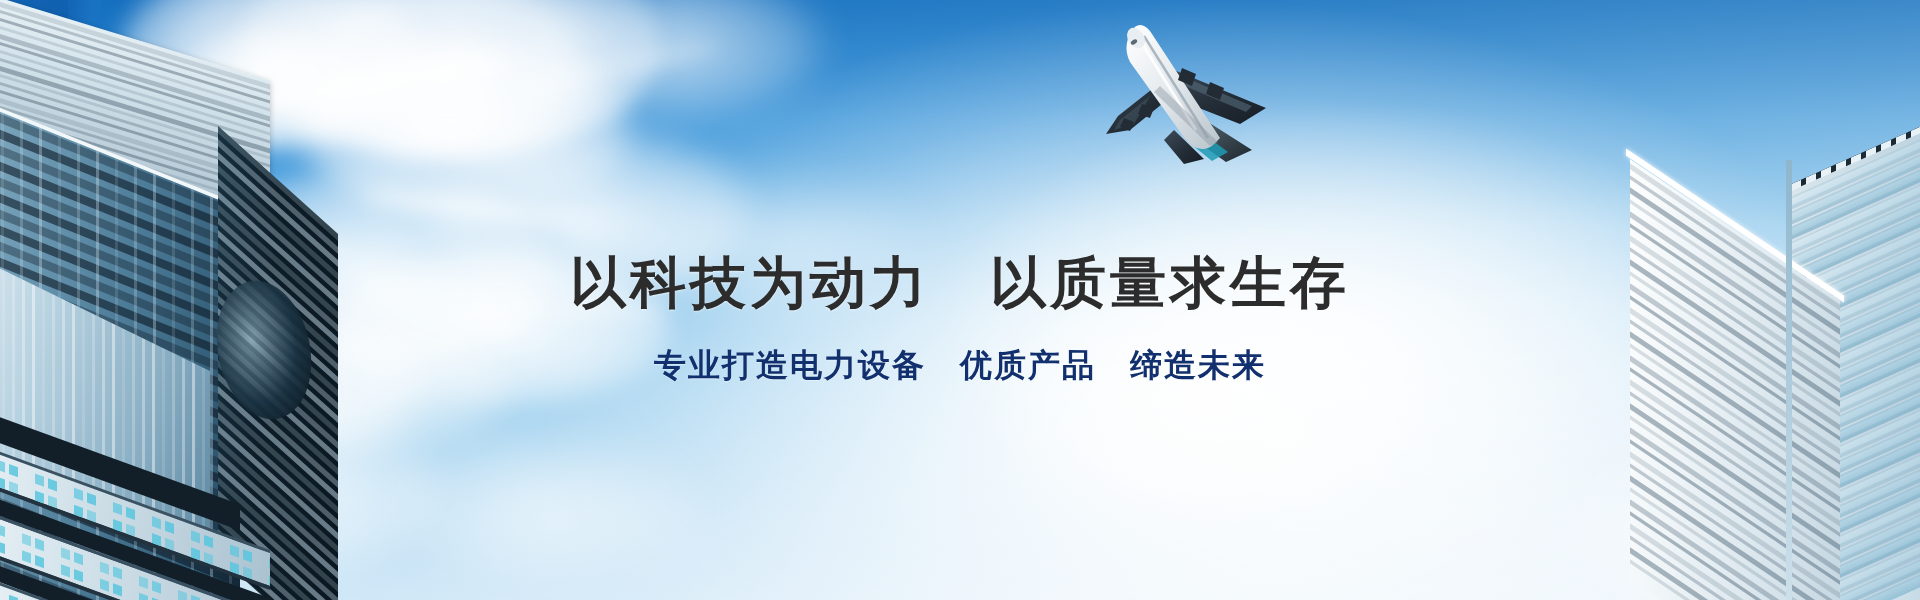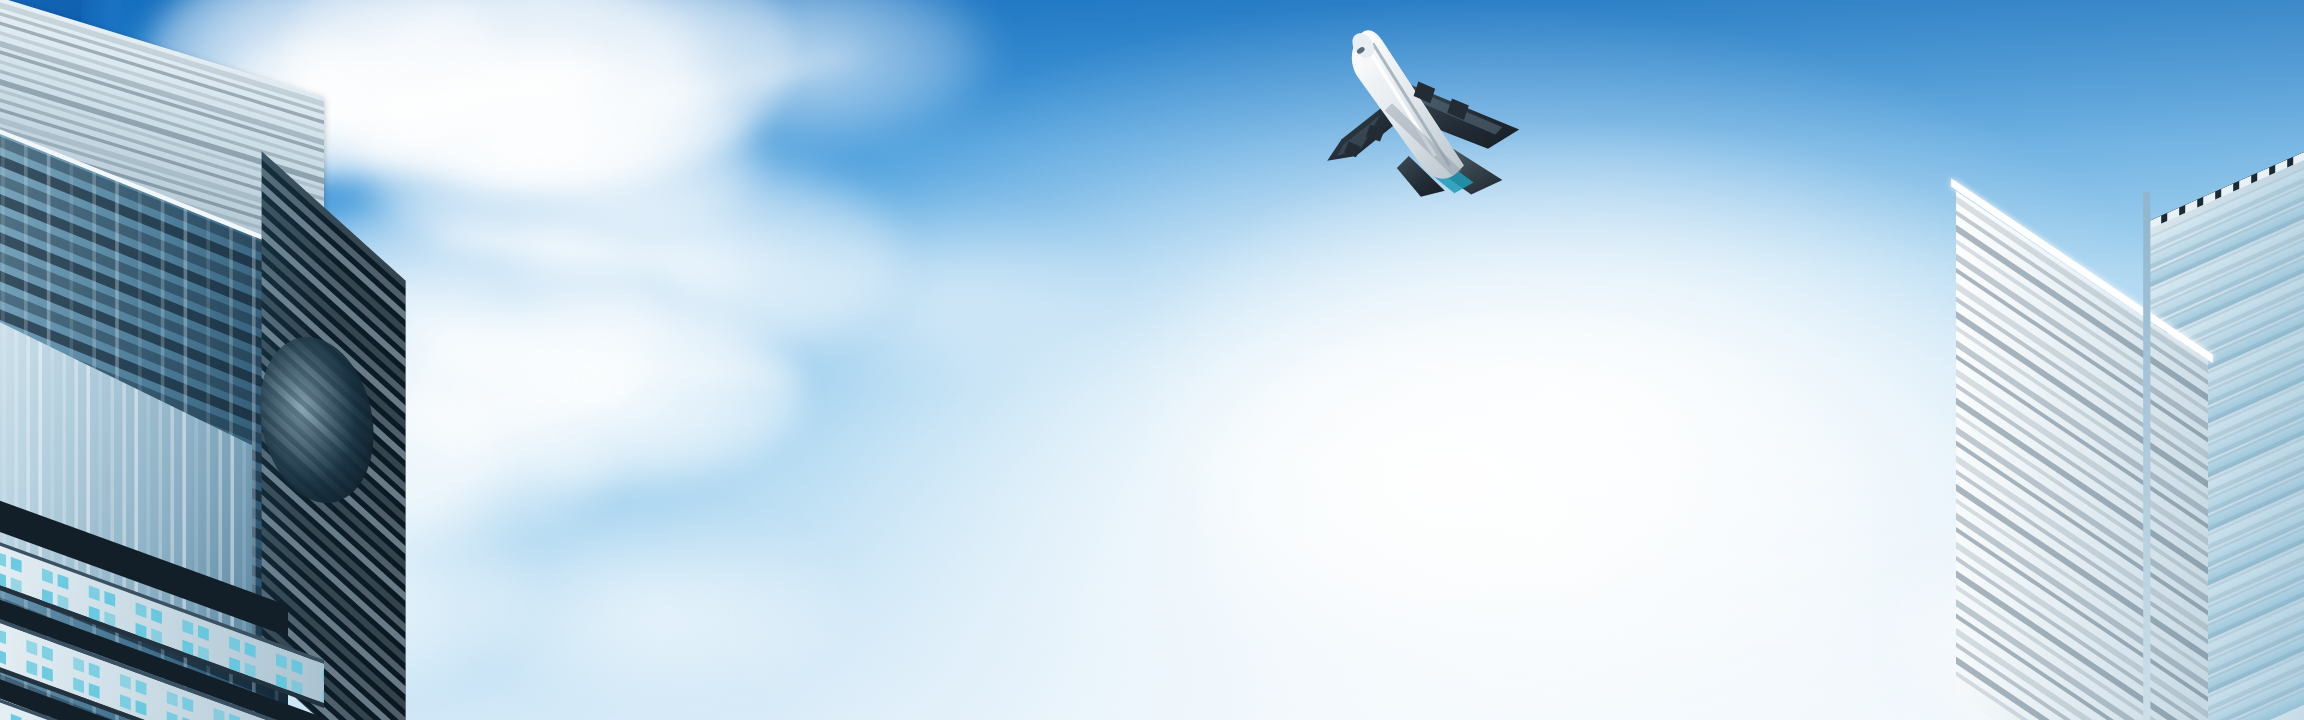--- a/index.html
+++ b/index.html
@@ -672,14 +672,16 @@
       <path d="M82,56 L96,62 L92,74 L78,68 Z" fill="#232c35"></path>
       <path d="M110,70 L124,76 L120,88 L106,82 Z" fill="#232c35"></path>
 
       <path d="M42,92 L54,96 L50,106 L38,102 Z" fill="#232c35"></path>
       <path d="M24,106 L34,110 L30,119 L20,115 Z" fill="#232c35"></path>
 
       <path d="M60,74 L118,130 L110,134 L54,80 Z" fill="#8d9aa5" opacity="0.45"></path>
     </svg>
   </div>
 
+  <div id="headline">以科技为动力　以质量求生存</div>
+  <div id="subtitle">专业打造电力设备　优质产品　缔造未来</div>
 
 </div>
 
 </body></html>

